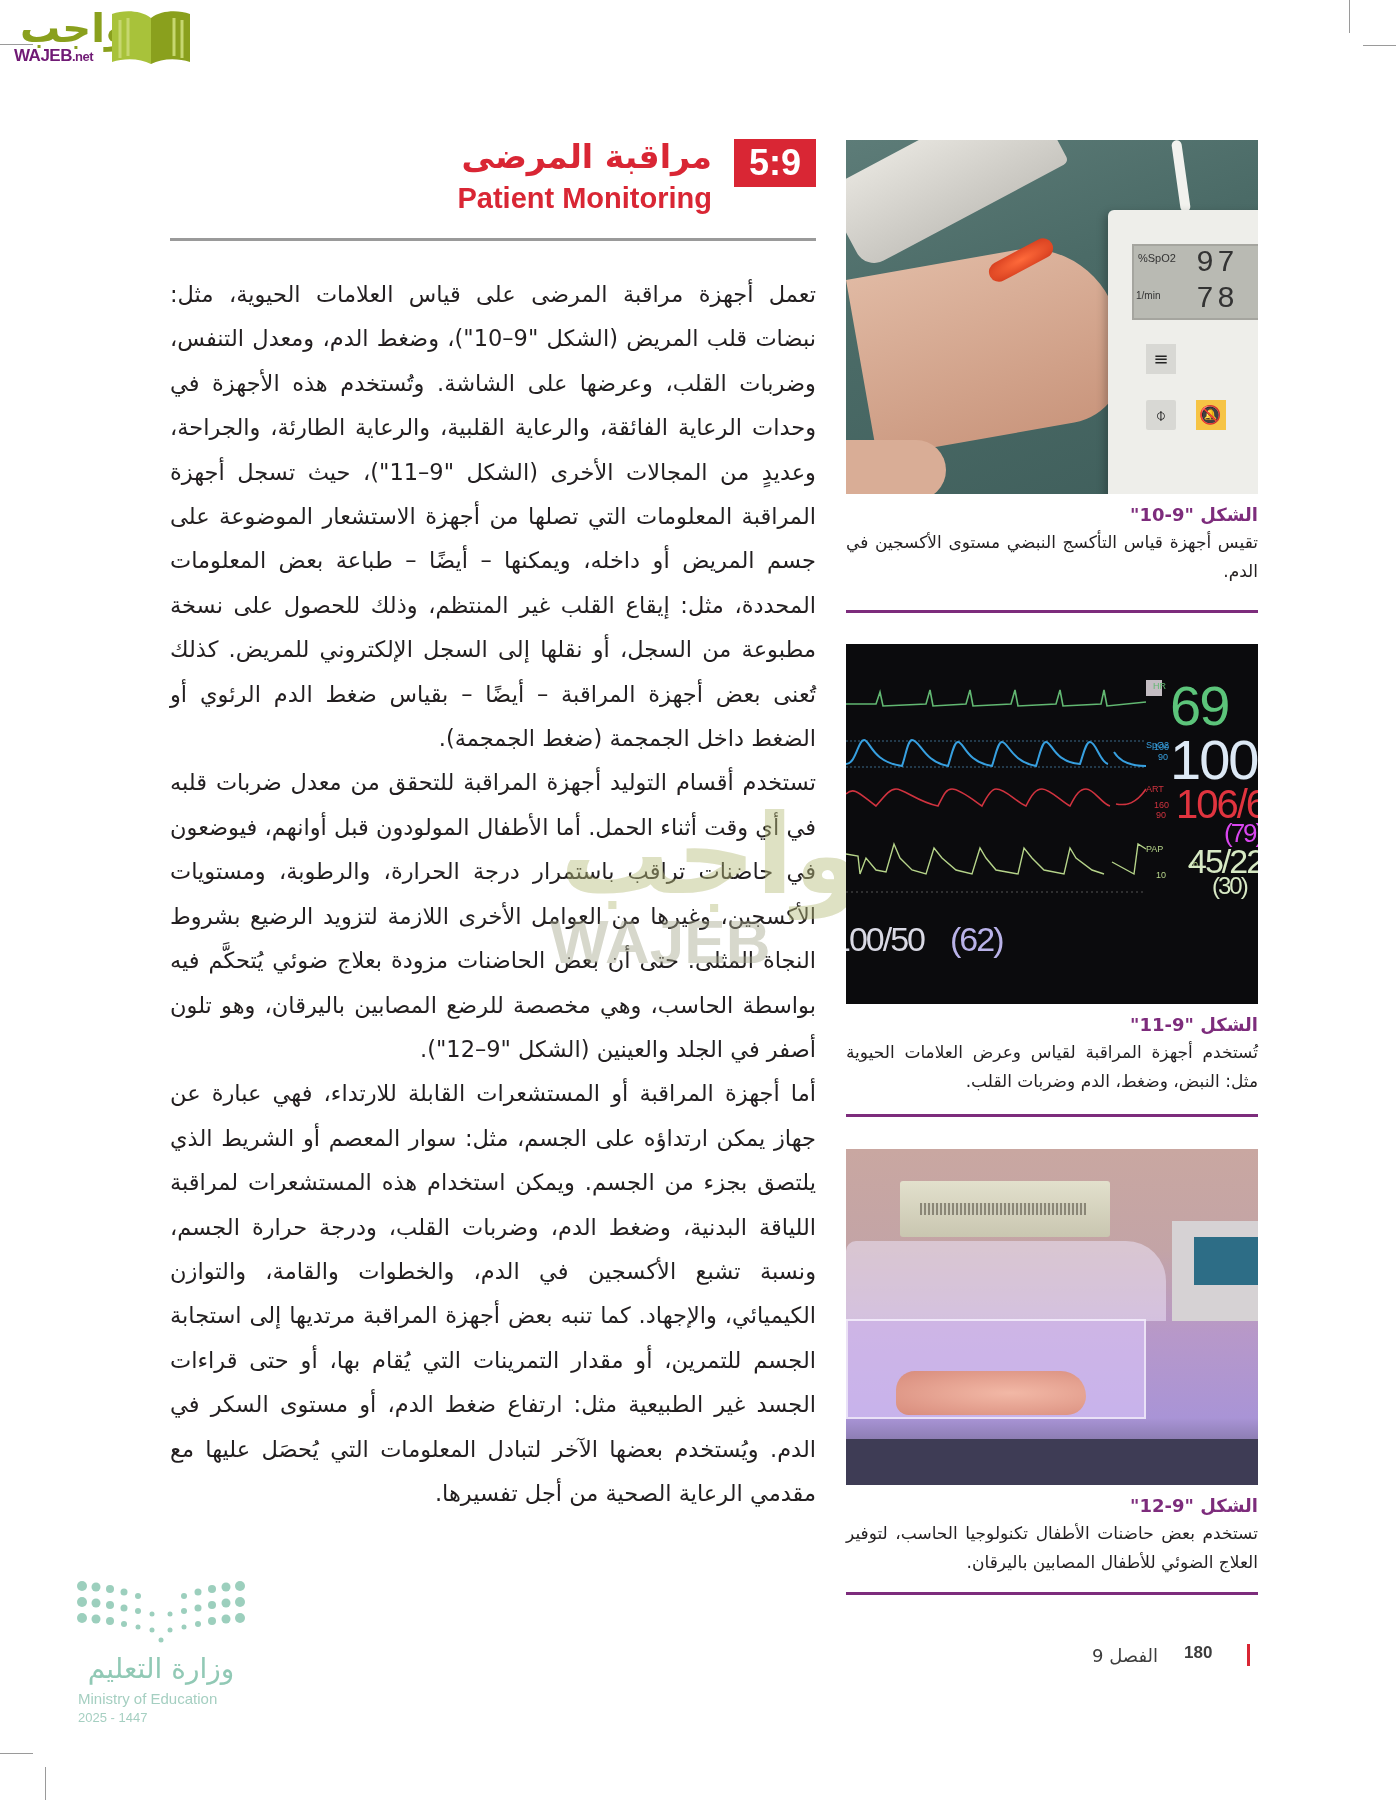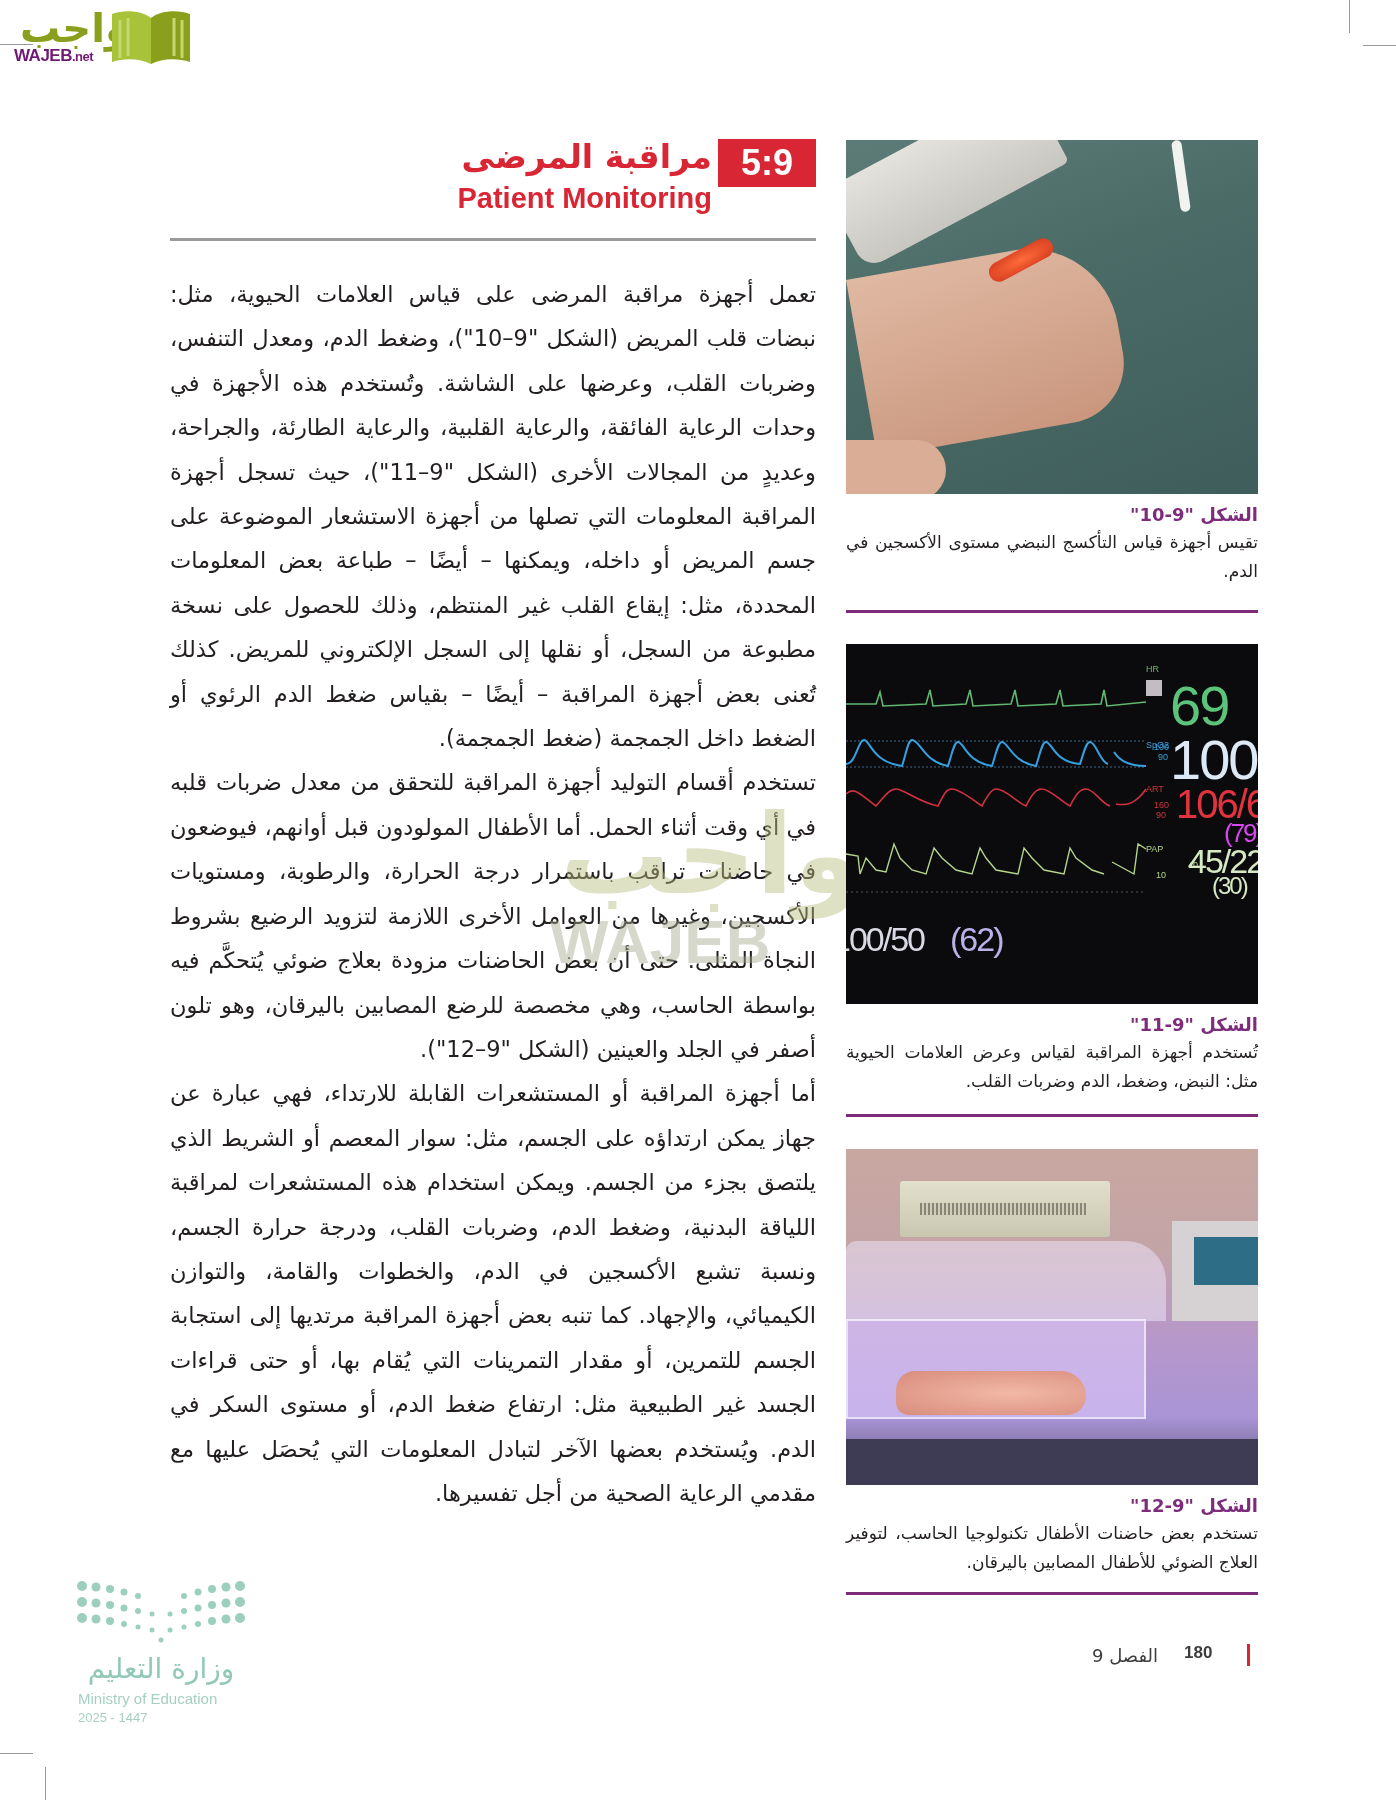--- a/index.html
+++ b/index.html
@@ -11,21 +11,21 @@
 
   
   .wajeb { position: absolute; left: 6px; top: 4px; width: 190px; height: 66px; }
   .wajeb .ar { position: absolute; left: 14px; top: 2px; font-size: 40px; font-weight: bold; color: #8aa01d; font-family: "DejaVu Sans", sans-serif; line-height: 44px; }
   .wajeb .en { position: absolute; left: 8px; top: 42px; font-size: 17px; font-weight: bold; color: #701a75; font-family: "Liberation Sans", sans-serif; letter-spacing: -0.5px; }
   .wajeb .en small { font-size: 13px; }
   .wajeb .book { position: absolute; left: 104px; top: 4px; width: 82px; height: 58px; }
 
   
   .section-head { position: absolute; left: 170px; top: 135px; width: 646px; height: 105px; }
-  .badge { position: absolute; right: 0; top: 4px; width: 98px; height: 48px; background: #d92634; color: #ffffff; font-family: "Liberation Sans", sans-serif; font-weight: bold; font-size: 36px; text-align: center; line-height: 48px; }
+  .badge { position: absolute; right: 0; top: 4px; width: 82px; height: 48px; background: #d92634; color: #ffffff; font-family: "Liberation Sans", sans-serif; font-weight: bold; font-size: 36px; text-align: center; line-height: 48px; }
   .title-ar { position: absolute; right: 104px; top: 0px; font-size: 33px; font-weight: bold; color: #d92634; direction: rtl; line-height: 44px; }
   .title-en { position: absolute; right: 104px; top: 46px; font-size: 29px; font-weight: bold; color: #d92634; font-family: "Liberation Sans", sans-serif; line-height: 34px; }
   .head-rule { position: absolute; left: 170px; top: 238px; width: 646px; height: 3px; background: #9a9a9a; }
 
   
   .body-text { position: absolute; left: 170px; top: 272px; width: 646px; direction: rtl; text-align: justify; text-align-last: right; font-size: 22.5px; line-height: 44.4px; color: #231f20; }
   .body-text p { margin-bottom: 0; }
   .body-text p + p { margin-top: 0; }
 
   
@@ -127,39 +127,50 @@
   <span class="wm-en">WAJEB</span>
 </div>
 
 <div class="figure" id="fig10">
   <div class="fig-img">
     <div class="ox-hand"></div>
     <div class="ox-thumb"></div>
     <div class="ox-clip"></div>
     <div class="ox-red"></div>
     <div class="ox-cable"></div>
+    <div class="ox-device">
+      <div class="ox-screen">
+        <span class="s1">%SpO2</span>
+        <span class="v1">97</span>
+        <span class="s2">1/min</span>
+        <span class="v2">78</span>
+      </div>
+      <div class="ox-btn menu">≡</div>
+      <div class="ox-btn power">⌽</div>
+      <div class="ox-btn alarm">🔕</div>
+    </div>
   </div>
   <div class="fig-label">الشكل "9-10"</div>
   <div class="fig-caption">تقيس أجهزة قياس التأكسج النبضي مستوى الأكسجين في الدم.</div>
   <div class="fig-rule" style="top:470px;"></div>
 </div>
 
 <div class="figure" id="fig11">
   <div class="fig-img">
     <svg class="mon-svg" width="412" height="360" viewBox="0 0 412 360">
       <path d="M0 60 L30 60 L34 48 L37 62 L80 60 L84 46 L87 62 L120 60 L124 46 L127 62 L165 60 L169 46 L172 62 L210 60 L214 46 L217 62 L255 60 L258 46 L261 62 L300 58" stroke="#62b872" stroke-width="1.6" fill="none"></path>
       <line x1="0" y1="97" x2="300" y2="97" stroke="#3a6a8a" stroke-dasharray="2 2"></line>
       <line x1="0" y1="123" x2="300" y2="123" stroke="#3a6a8a" stroke-dasharray="2 2"></line>
       <path d="M0 120 C10 120 12 96 18 96 C24 96 26 118 56 122 C60 110 62 96 66 96 C74 96 78 118 102 122 C106 110 108 98 112 98 C118 98 120 118 146 122 C150 110 152 98 156 98 C162 98 166 118 190 122 C194 110 196 98 200 98 C206 98 208 118 234 120 C238 108 240 98 244 98 C250 98 254 118 262 120 M268 108 C274 118 284 122 300 122" stroke="#37a0e0" stroke-width="2" fill="none"></path>
       <path d="M0 150 C8 142 14 150 30 162 C40 150 44 145 50 145 C58 145 72 158 92 162 C98 150 100 145 106 145 C114 145 130 158 136 162 C142 150 146 145 150 145 C160 145 170 158 180 162 C186 150 190 145 196 145 C204 145 216 158 224 162 C230 150 234 145 240 145 C248 145 256 160 264 162 M270 160 C280 162 290 160 300 145" stroke="#d0333f" stroke-width="1.6" fill="none"></path>
       <path d="M0 210 L12 212 L14 230 L20 214 L30 226 L40 228 L48 200 L54 214 L66 226 L80 230 L88 204 L96 214 L110 226 L126 230 L134 204 L140 214 L150 226 L172 230 L178 204 L186 214 L198 226 L218 230 L224 204 L230 214 L246 226 L258 230 M266 218 L288 230 L292 200 L300 205" stroke="#b6d48a" stroke-width="1.4" fill="none"></path>
       <line x1="0" y1="248" x2="300" y2="248" stroke="#555" stroke-dasharray="2 3"></line>
       <rect x="300" y="36" width="16" height="16" fill="#f1e8f0" opacity="0.8"></rect>
     </svg>
-    <span class="mon-lbl" style="left:300px;top:20px;color:#62b872;">HR</span>
+    <span class="mon-lbl" style="left:300px;top:37px;color:#62b872;padding-left:7px;">HR</span>
     <span class="mon-val" style="left:324px;top:34px;font-size:56px;color:#5cc47a;">69</span>
     <span class="mon-lbl" style="left:300px;top:96px;color:#37a0e0;">SpO2</span>
     <span class="mon-lbl" style="left:308px;top:98px;color:#37a0e0;">100</span>
     <span class="mon-lbl" style="left:312px;top:108px;color:#37a0e0;">90</span>
     <span class="mon-val" style="left:324px;top:88px;font-size:56px;color:#dde9f5;">100</span>
     <span class="mon-lbl" style="left:300px;top:140px;color:#d0333f;">ART</span>
     <span class="mon-lbl" style="left:308px;top:156px;color:#d0333f;">160</span>
     <span class="mon-lbl" style="left:310px;top:166px;color:#d0333f;">90</span>
     <span class="mon-val" style="left:330px;top:140px;font-size:40px;color:#e1343f;">106/63</span>
     <span class="mon-val" style="left:378px;top:176px;font-size:26px;color:#d946ef;text-align:right;">(79)</span>

